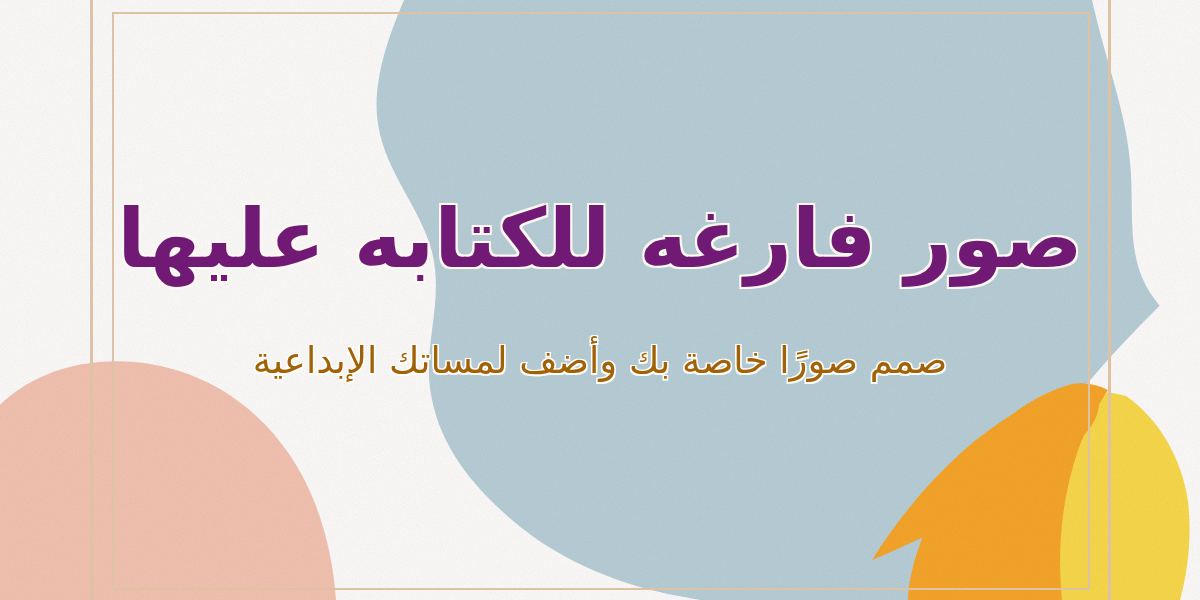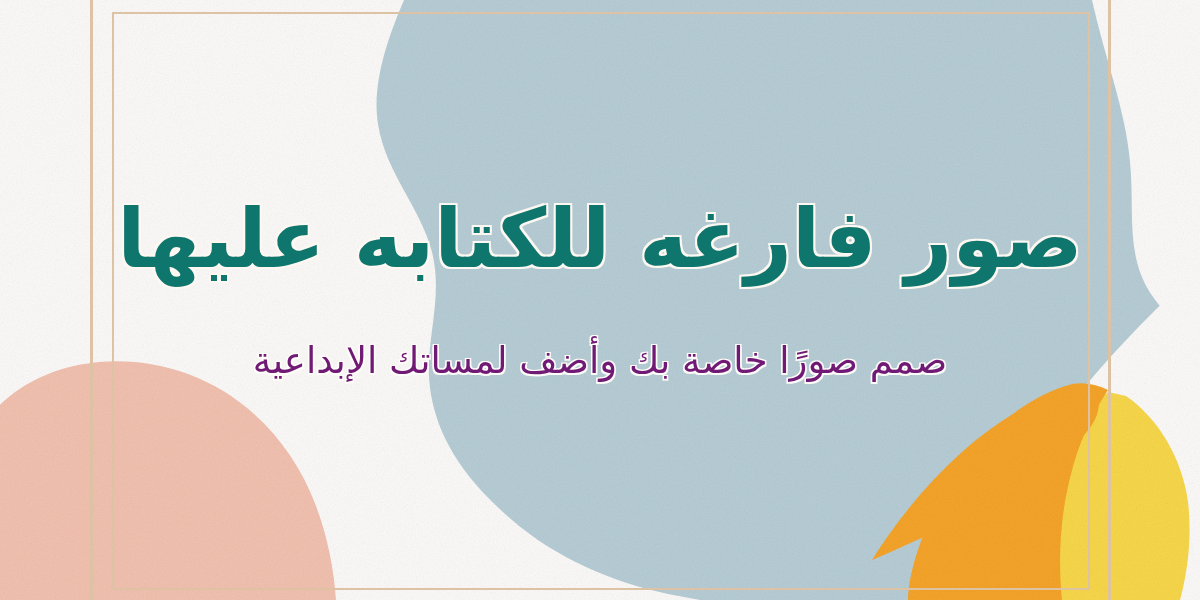--- a/index.html
+++ b/index.html
@@ -63,42 +63,42 @@
   }
 
   #headline {
     margin: 0;
     padding: 0 60px;
     font-family: "DejaVu Sans", sans-serif;
     font-size: 82px;
     font-weight: 700;
     line-height: 1.12;
     letter-spacing: -1px;
-    color: #0f766e;
+    color: #701a75;
     text-align: center;
     white-space: nowrap;
     -webkit-text-stroke: 3px #fdf8f1;
     paint-order: stroke fill;
     text-shadow:
        2px 2px 0 rgba(253,248,241,.95),
       -2px 2px 0 rgba(253,248,241,.95),
        2px -2px 0 rgba(253,248,241,.95),
       -2px -2px 0 rgba(253,248,241,.95);
     transform: translateY(-8px);
   }
 
   #subheadline {
     margin: 16px;
     padding: 0 60px;
     margin-top: 46px;
     font-family: "DejaVu Sans", sans-serif;
     font-size: 37px;
     font-weight: 400;
     line-height: 1.2;
-    color: #701a75;
+    color: #a16207;
     text-align: center;
     white-space: nowrap;
     -webkit-text-stroke: 2px #fffdfa;
     paint-order: stroke fill;
     text-shadow:
        1.5px 1.5px 0 rgba(255,253,250,.9),
       -1.5px 1.5px 0 rgba(255,253,250,.9),
        1.5px -1.5px 0 rgba(255,253,250,.9),
       -1.5px -1.5px 0 rgba(255,253,250,.9);
   }

